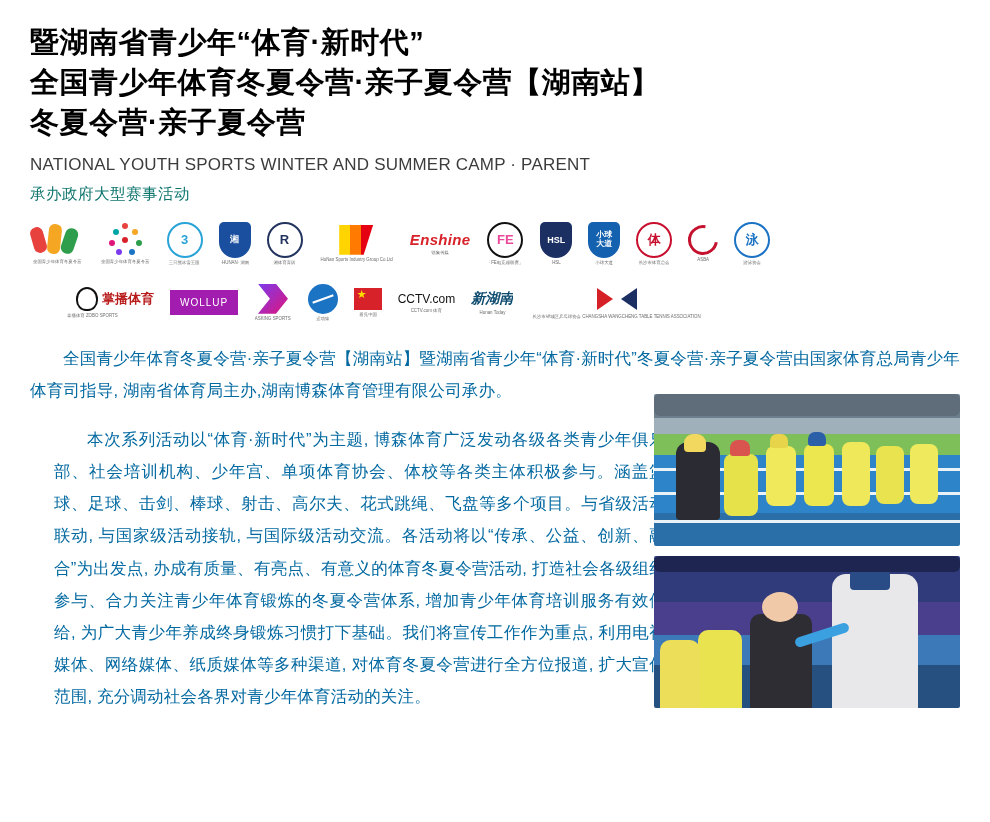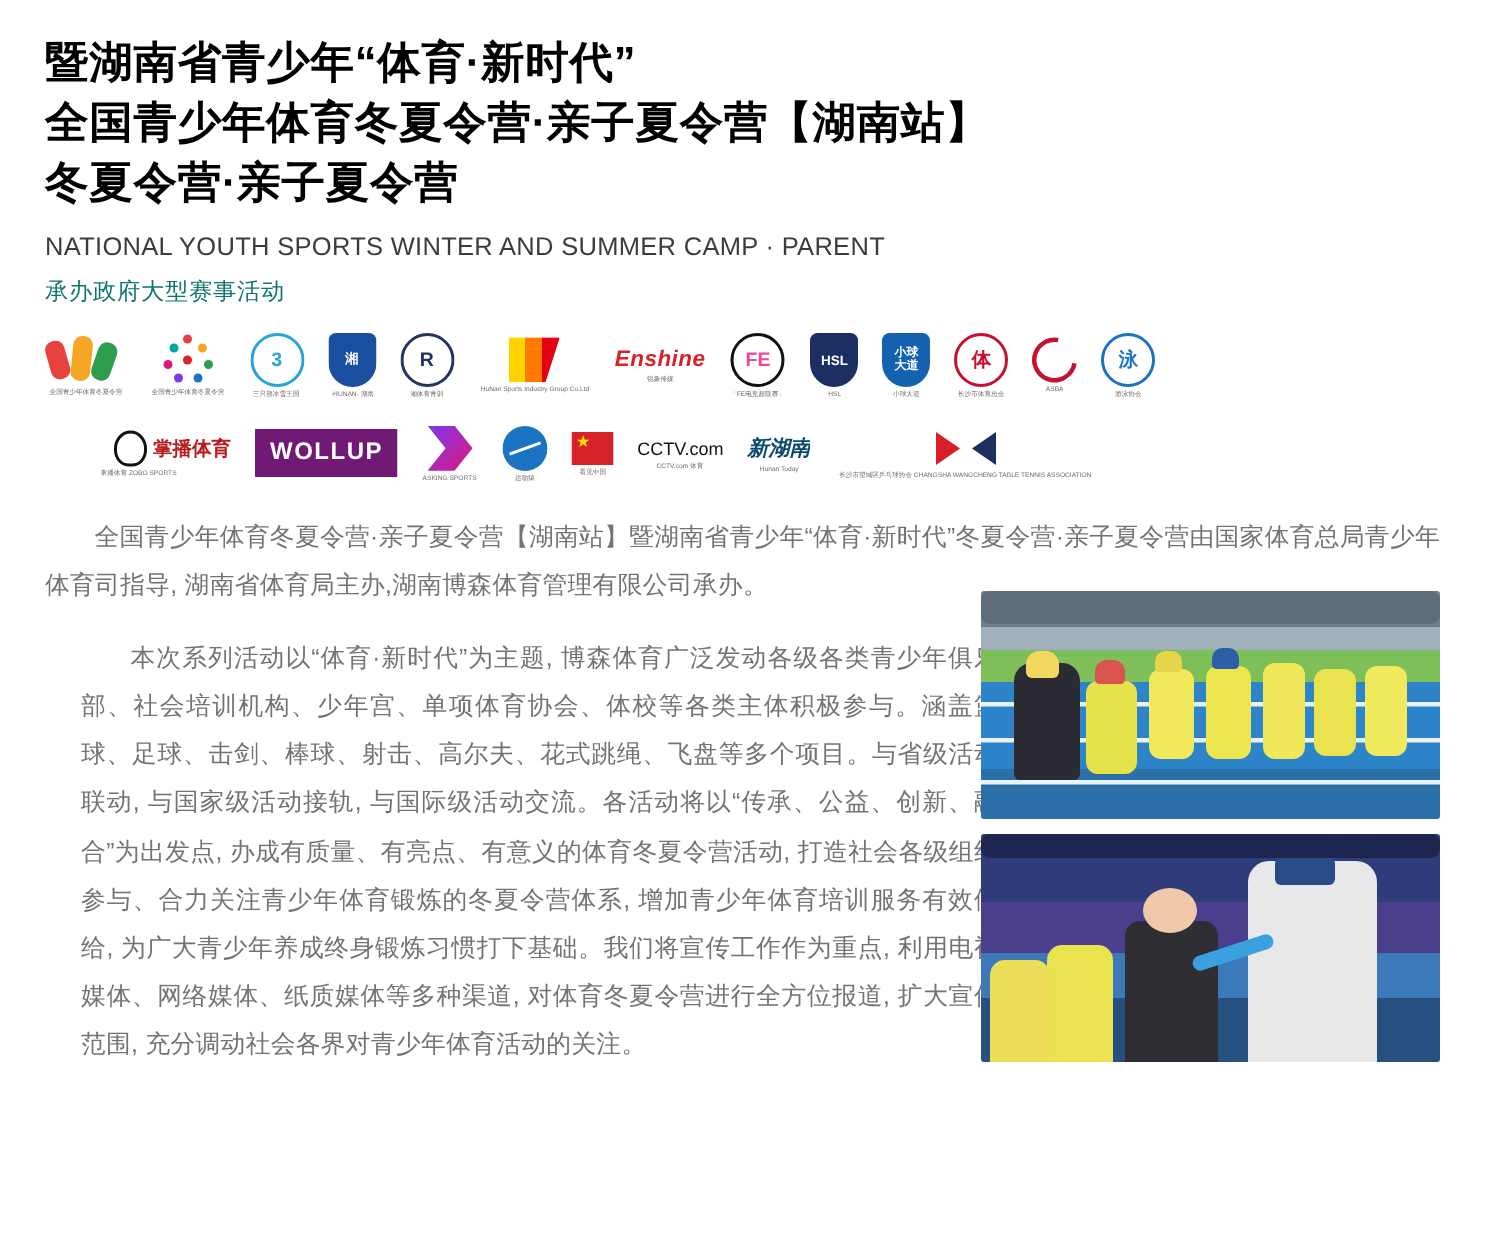--- a/index.html
+++ b/index.html
@@ -110,24 +110,24 @@
   .l-shield.navy { background: #1b2f63; }
 
   .l-wordmark {
     font-weight: bold;
     font-size: 13px;
     letter-spacing: 0.3px;
     white-space: nowrap;
   }
 
   .l-block {
-    background: #701a75;
+    background: #a21caf;
     color: #fff;
-    font-weight: bold;
-    font-size: 16px;
+    font-weight: normal;
+    font-size: 10px;
     padding: 7px 10px;
     letter-spacing: 1px;
     white-space: nowrap;
   }
   .l-chev {
     width: 30px; height: 30px;
     background: linear-gradient(135deg,#7c3aed,#e0157a);
     clip-path: polygon(0 0, 60% 0, 100% 50%, 60% 100%, 0 100%, 40% 50%);
   }
   .l-prism {
@@ -186,21 +186,21 @@
 
   
   .body-wrap {
     margin-top: 16px;
     position: relative;
   }
   .para {
     font-size: 16.5px;
     line-height: 1.95;
     text-align: justify;
-    color: #737373;
+    color: #0369a1;
     letter-spacing: 0.2px;
   }
   .para.indent { text-indent: 2em; }
 
   .full-width { width: 930px; }
   .narrow { width: 612px; margin-left: 24px; }
 
   .photos {
     position: absolute;
     right: 0px;

